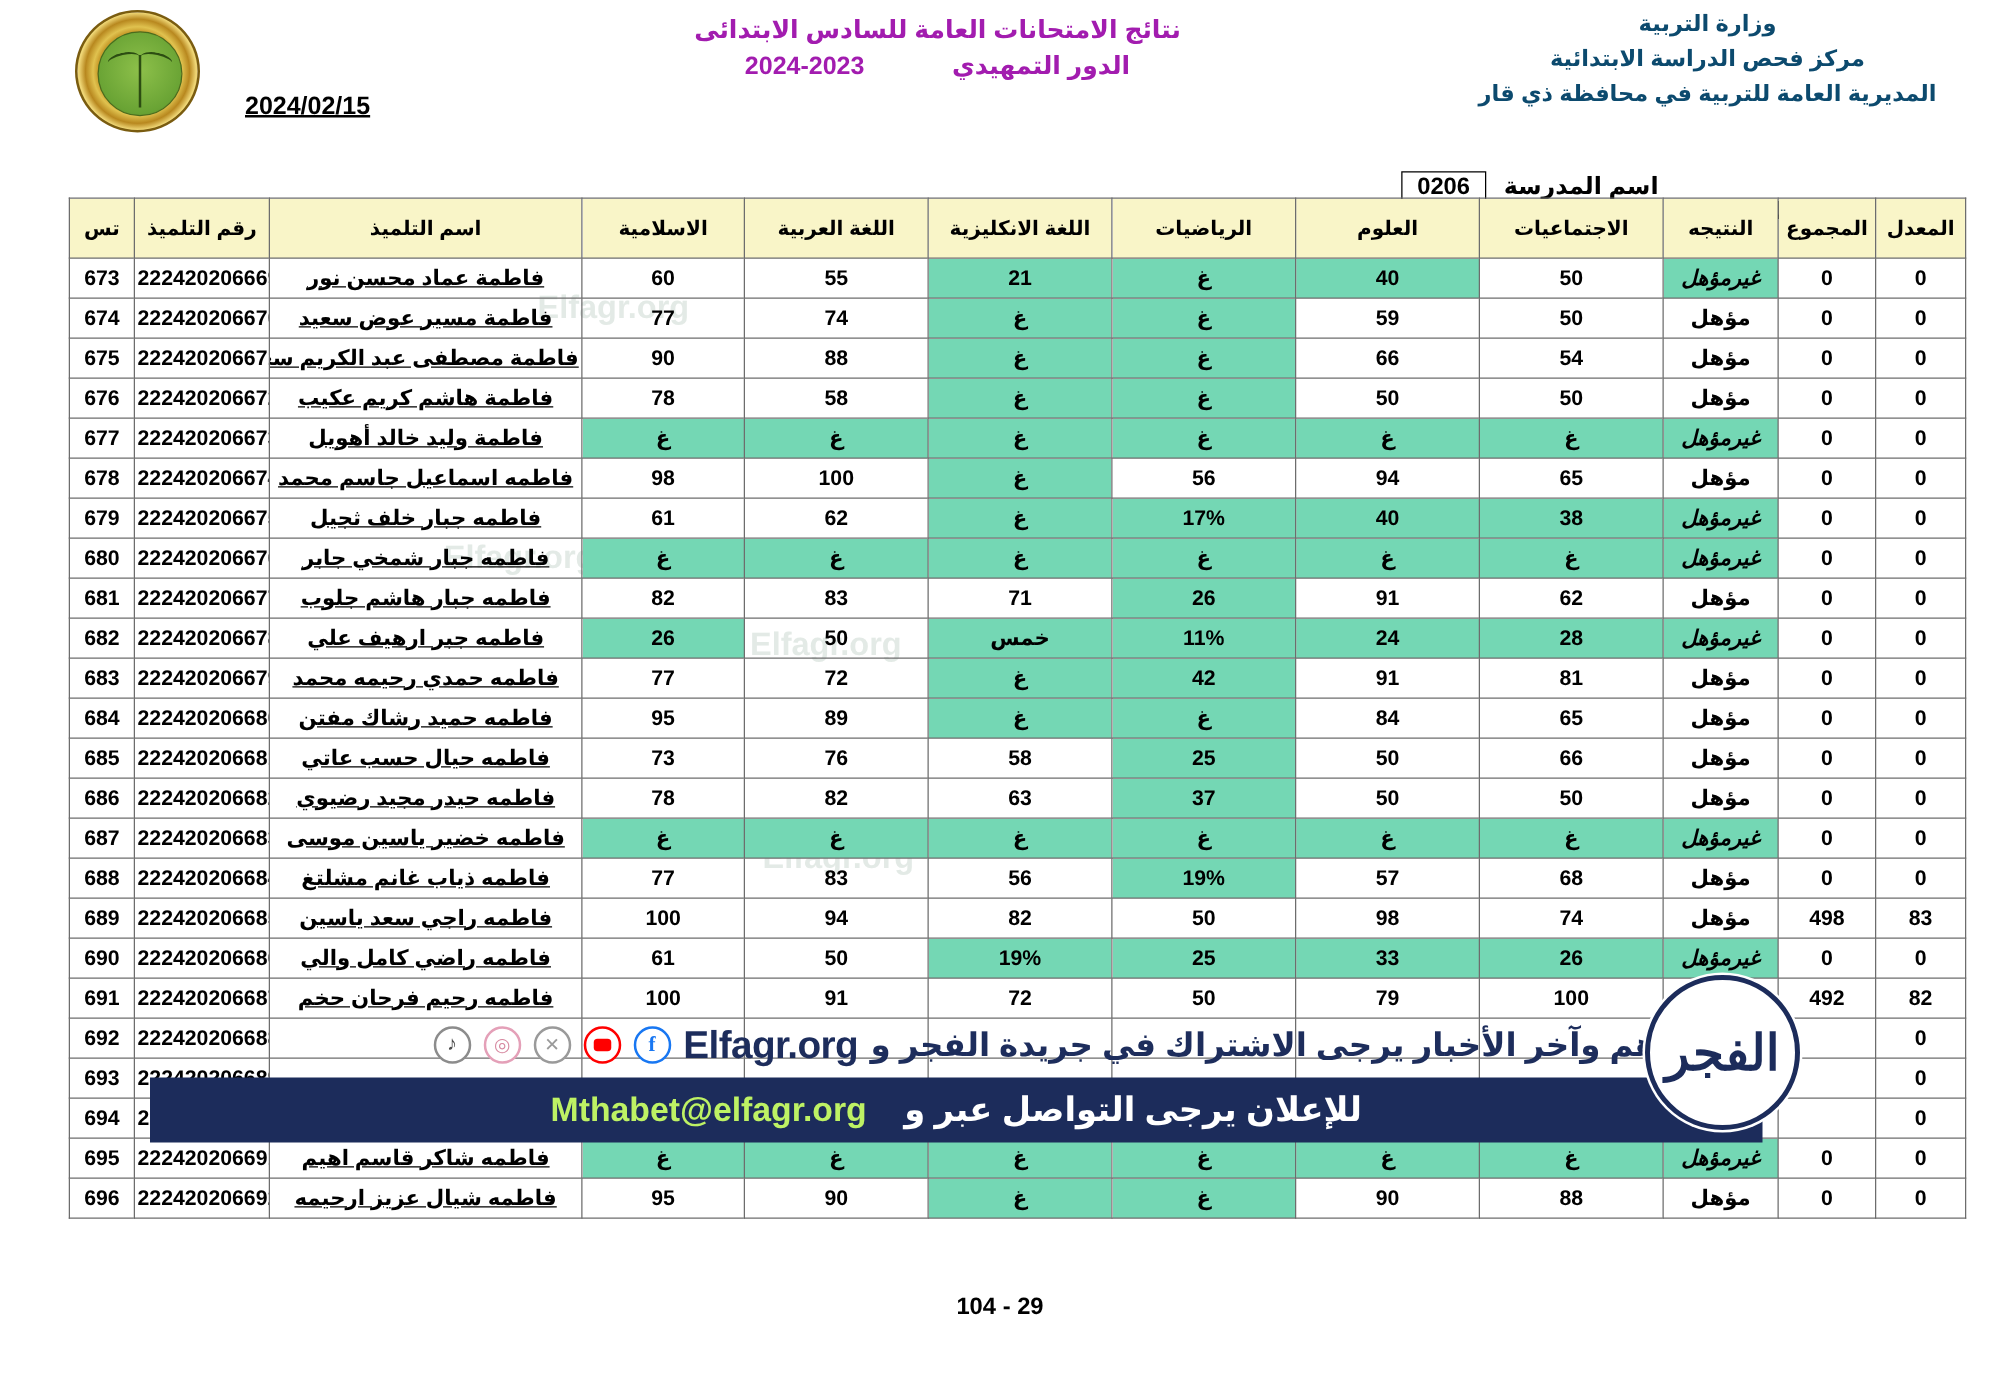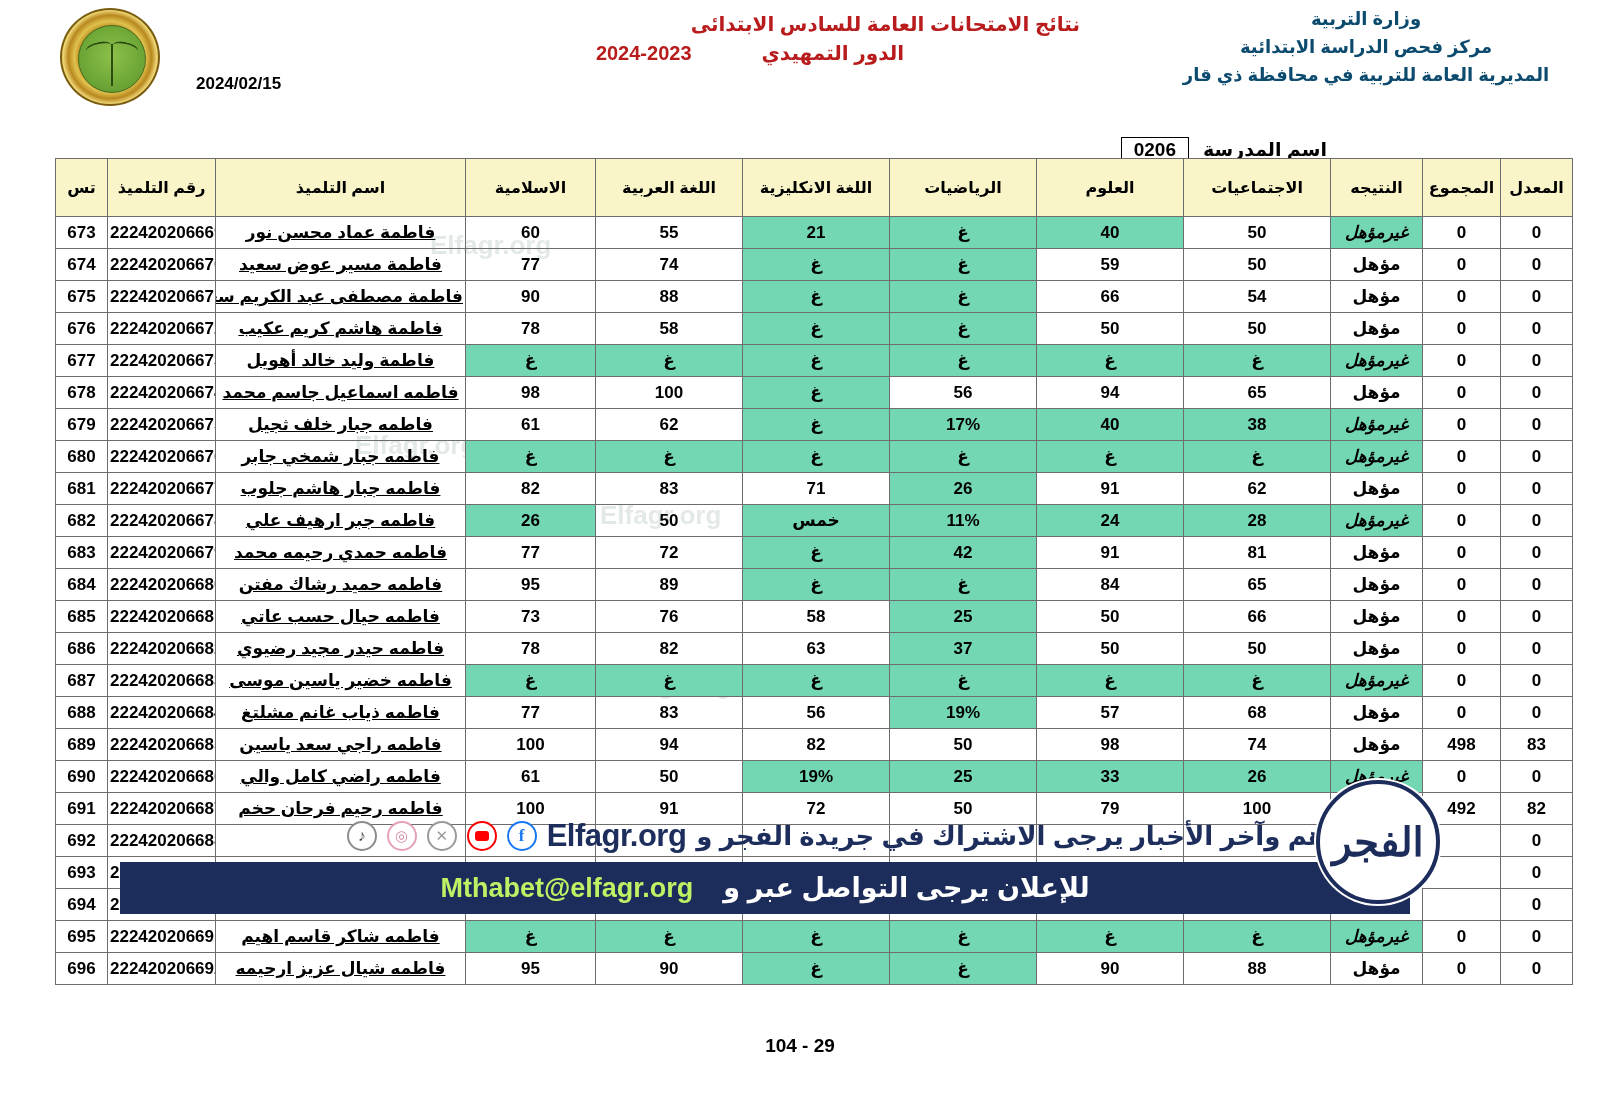--- a/index.html
+++ b/index.html
@@ -37,28 +37,29 @@
   #ministry-logo .frond{
     position:absolute; top:16px; left:50%;
     width:26px; height:12px; border-top:2px solid #2c4d12;
     border-radius:50% 50% 0 0;
   }
   #ministry-logo .frond.l{ transform:translateX(-100%) rotate(-12deg); }
   #ministry-logo .frond.r{ transform:translateX(0) rotate(12deg); }
 
   #date-label{
     position:absolute; left:196px; top:74px;
-    font-size:17px; font-weight:bold; color:#000;
+    font-size:20px; font-weight:bold; color:#000;
     direction:ltr;
+    text-decoration:underline;
   }
 
   #center-title{
     position:absolute; left:420px; top:10px; width:660px;
-    line-height:1.45;
-    font-size:20px; font-weight:bold; color:#b91c1c;
+    text-align:center; line-height:1.45;
+    font-size:20px; font-weight:bold; color:#a21caf;
   }
   #center-title .line2{ display:flex; justify-content:center; gap:70px; direction:rtl; }
 
   #right-header{
     position:absolute; right:24px; top:6px; width:420px;
     text-align:center; line-height:1.55;
     font-size:18px; font-weight:bold; color:#0c4a6e;
   }
 
   #school-row{
@@ -87,21 +88,21 @@
     font-size:17px;
     font-weight:bold;
     color:#000;
     height:32px;
     padding:0 2px;
     white-space:nowrap;
     overflow:hidden;
   }
   #results-table thead th{
     background:#f9f5c8;
-    height:58px;
+    height:48px;
     font-size:16px;
     vertical-align:middle;
   }
   #results-table thead th.hdr-underline{ }
 
   td.fail, th.fail { background:#74d7b4; color:#1a2f80; }
   td.res-fail { background:#74d7b4; color:#1a2f80; font-size:16px;font-style:italic; }
   td.res-pass { background:#ffffff; color:#000; font-size:16px; }
   td.name-cell{ text-align:center; font-size:17px;text-decoration:underline; }
   td.id-cell{ direction:ltr; font-size:18px; letter-spacing:0px; }

